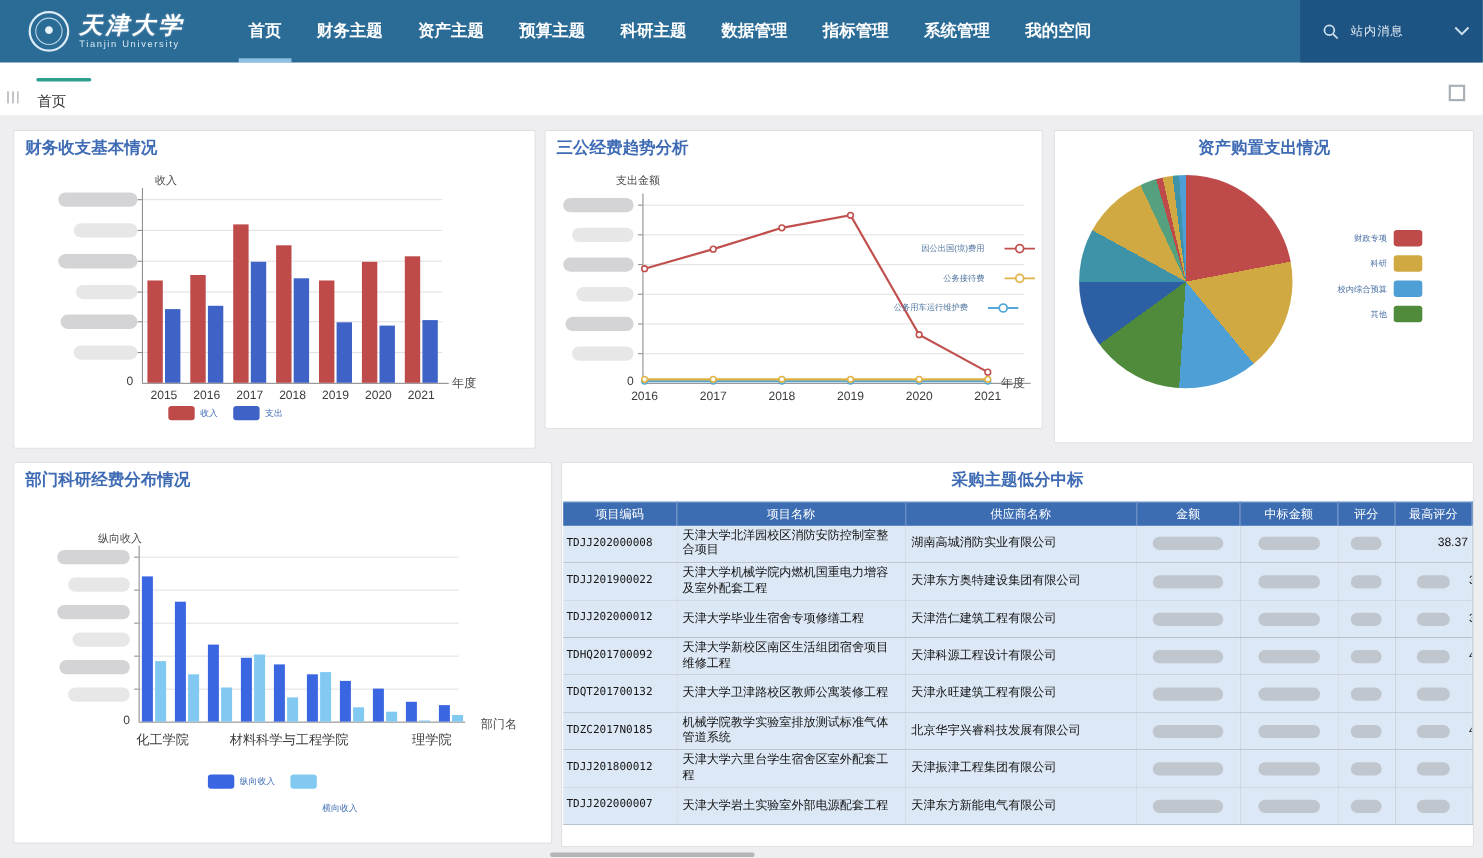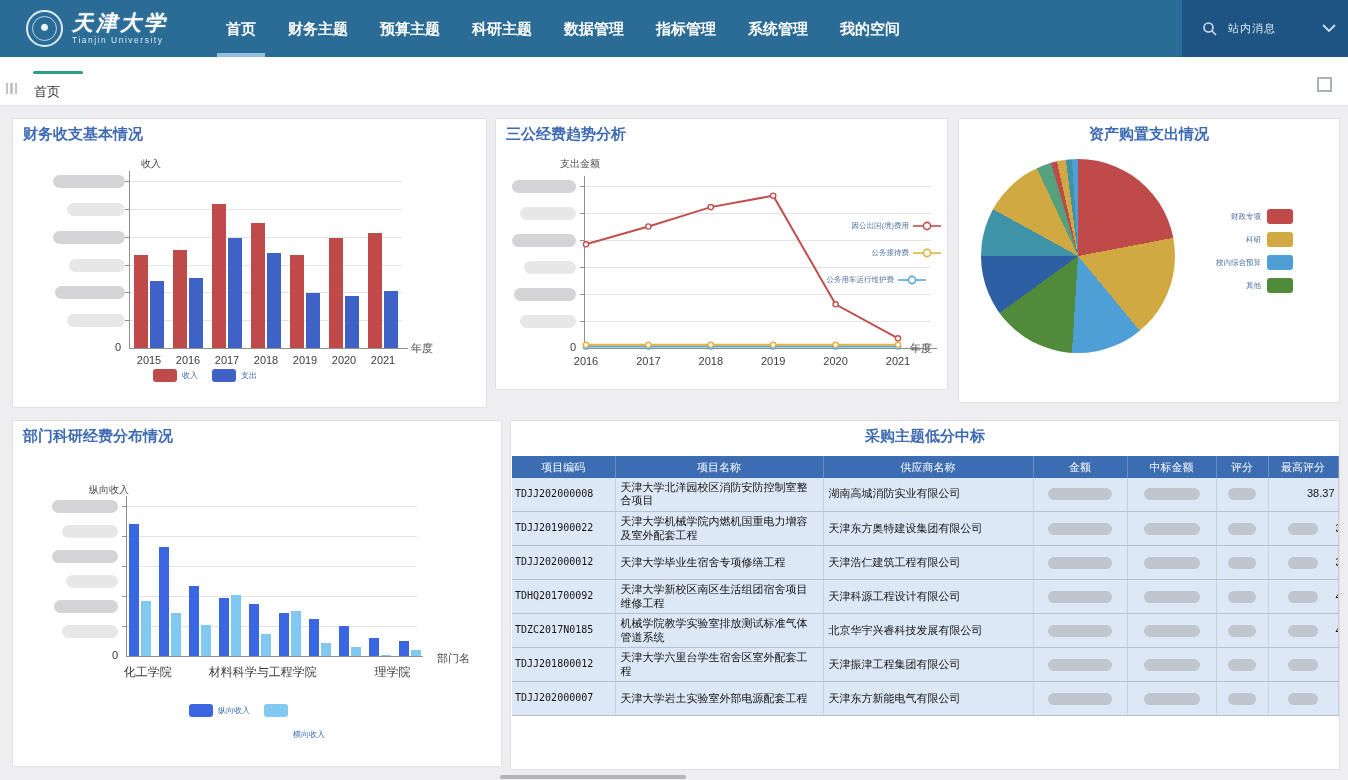--- a/index.html
+++ b/index.html
@@ -40,21 +40,21 @@
   .ytick { position:absolute; width:4px; height:1px; background:#8f8f8f; }
   .blob { position:absolute; height:13px; border-radius:7px; background:#c9c9cd; }
   .bar { position:absolute; }
   .xlab { position:absolute; font-size:11px; color:#3c3c3c; transform:translateX(-50%); white-space:nowrap; }
   .axlabel { position:absolute; font-size:10px; color:#4a4a4a; white-space:nowrap; }
   .zero { position:absolute; font-size:11px; color:#3c3c3c; }
   .legend-row { position:absolute; display:flex; align-items:center; gap:14px; }
   .legend-item { display:flex; align-items:center; gap:5px; cursor:pointer; }
   .legend-swatch { border-radius:3px; }
   .legend-text { font-size:8px; color:#3e6bb4; white-space:nowrap; }
-  .line-legend { position:absolute; display:flex; align-items:center; justify-content:flex-end; gap:4px; cursor:pointer; }
+  .line-legend { position:absolute; display:flex; align-items:center; justify-content:flex-end; gap:18px; cursor:pointer; }
   .line-legend .legend-text { font-size:7.5px; color:#51749f; }
   .pie { position:absolute; border-radius:50%; }
   .pie-legend-item { position:absolute; display:flex; align-items:center; gap:6px; cursor:pointer; }
   .pie-legend-item .legend-text { font-size:7.5px; color:#4a6fa5; width:62px; text-align:right; }
   
   table.biz { border-collapse:collapse; position:absolute; table-layout:fixed; }
   table.biz th { background:#3c6db3; color:#fff; font-size:11px; font-weight:normal; height:21px; border-right:1px solid #6a8fc3; border-top:1px solid #3c6db3; padding:0 2px; }
   table.biz td { background:#dce8f5; font-size:11px; color:#141414; border-right:1px solid #c4d0de; border-bottom:1px solid #b7c1cc; padding:1px 5px; line-height:1.25; vertical-align:middle; overflow:hidden; position:relative; }
   table.biz td.code { font-family:"DejaVu Sans Mono", monospace; font-size:10px; padding-left:3px; }
   table.biz td.num { text-align:right; padding-right:3px; }
@@ -72,20 +72,21 @@
         <div class="emblem-inner"></div>
       </div>
     <div>
       <div class="uni-zh">天津大学</div>
       <div class="uni-en">Tianjin University</div>
     </div>
   </div>
   <div class="menu" id="nav-menu">
       <div class="menu-item active">首页</div>
       <div class="menu-item">财务主题</div>
+      <div class="menu-item">资产主题</div>
       <div class="menu-item">预算主题</div>
       <div class="menu-item">科研主题</div>
       <div class="menu-item">数据管理</div>
       <div class="menu-item">指标管理</div>
       <div class="menu-item">系统管理</div>
       <div class="menu-item">我的空间</div>
     </div>
   <div class="nav-right">
     <svg width="16" height="16" viewBox="0 0 16 16">
       <circle cx="6.5" cy="6.5" r="4.5" fill="none" stroke="#cfe0ee" stroke-width="1.6"></circle>
@@ -413,20 +414,37 @@
           </td>
           <td>
             <span class="cellblob" style="width:28px"></span>
           </td>
           <td>
             <span class="cellblob" style="width:30px"></span>
             <span class="partial">4</span>
           </td>
         </tr>
         <tr style="height: 34px;">
+          <td class="code">TDQT201700132</td>
+          <td>天津大学卫津路校区教师公寓装修工程</td>
+          <td>天津永旺建筑工程有限公司</td>
+          <td>
+            <span class="cellblob" style="width:64px"></span>
+          </td>
+          <td>
+            <span class="cellblob" style="width:56px"></span>
+          </td>
+          <td>
+            <span class="cellblob" style="width:28px"></span>
+          </td>
+          <td>
+            <span class="cellblob" style="width:30px"></span>
+          </td>
+        </tr>
+        <tr style="height: 34px;">
           <td class="code">TDZC2017N0185</td>
           <td>机械学院教学实验室排放测试标准气体管道系统</td>
           <td>北京华宇兴睿科技发展有限公司</td>
           <td>
             <span class="cellblob" style="width:64px"></span>
           </td>
           <td>
             <span class="cellblob" style="width:56px"></span>
           </td>
           <td>

